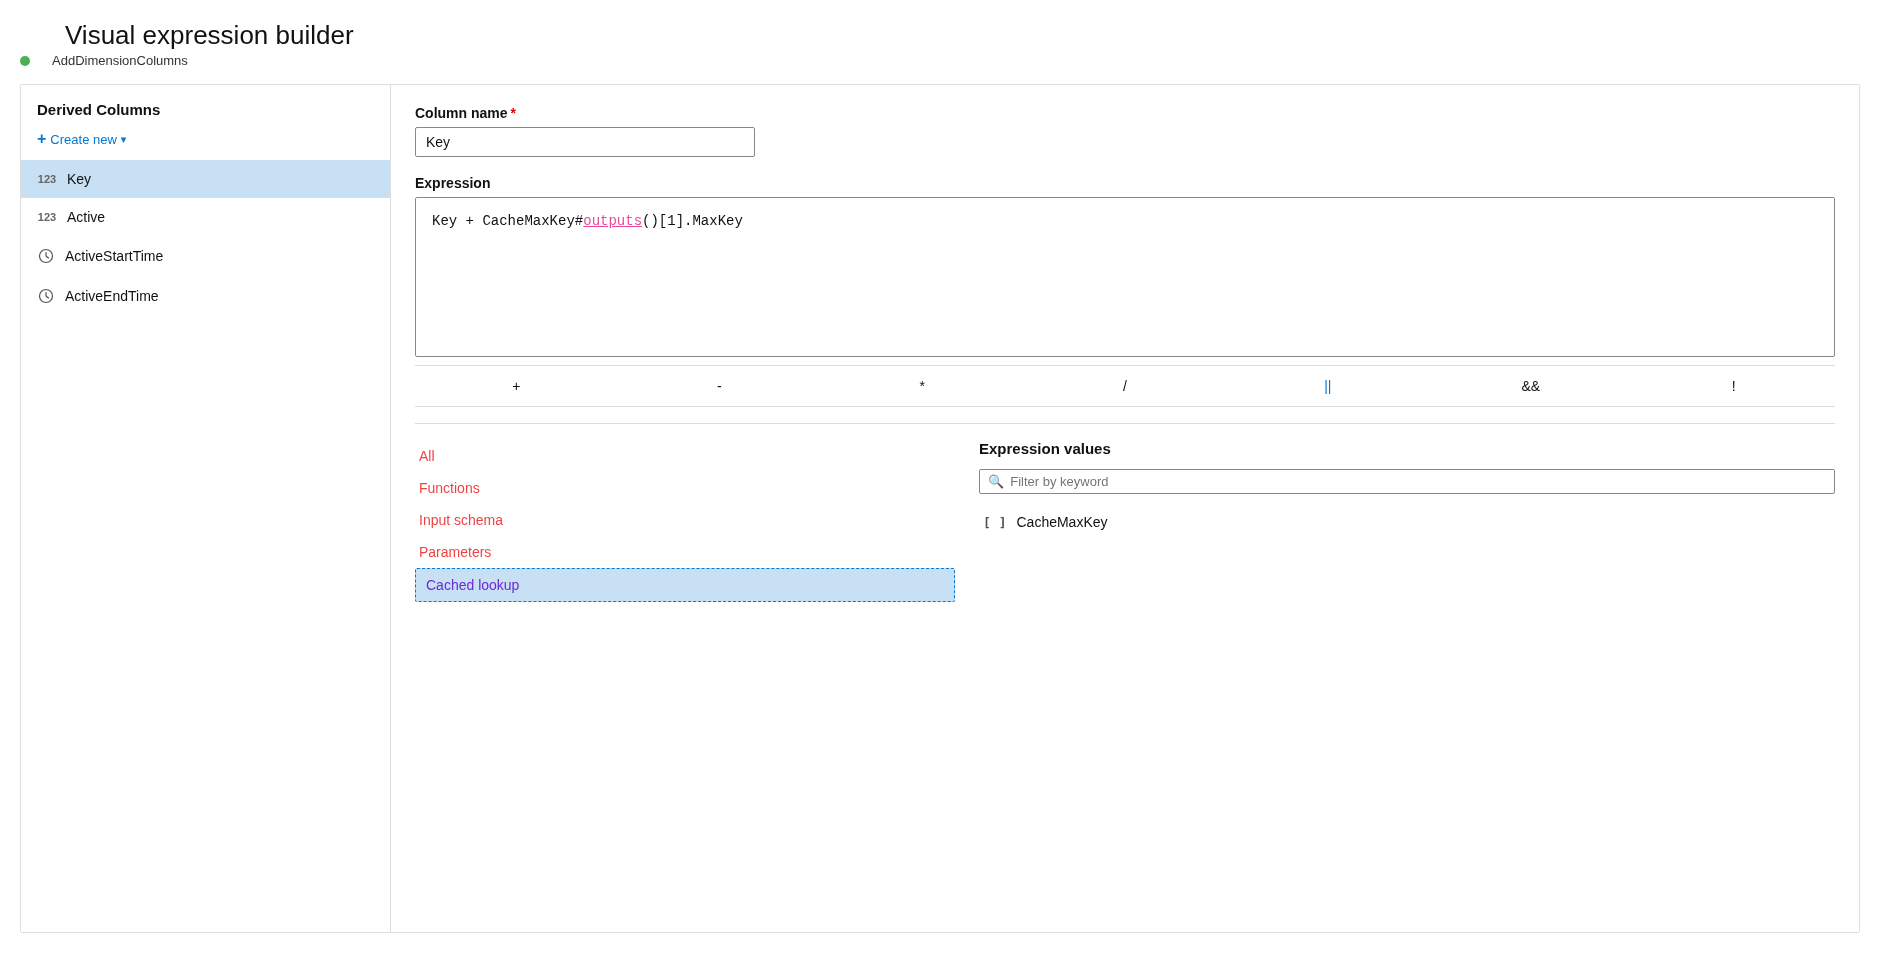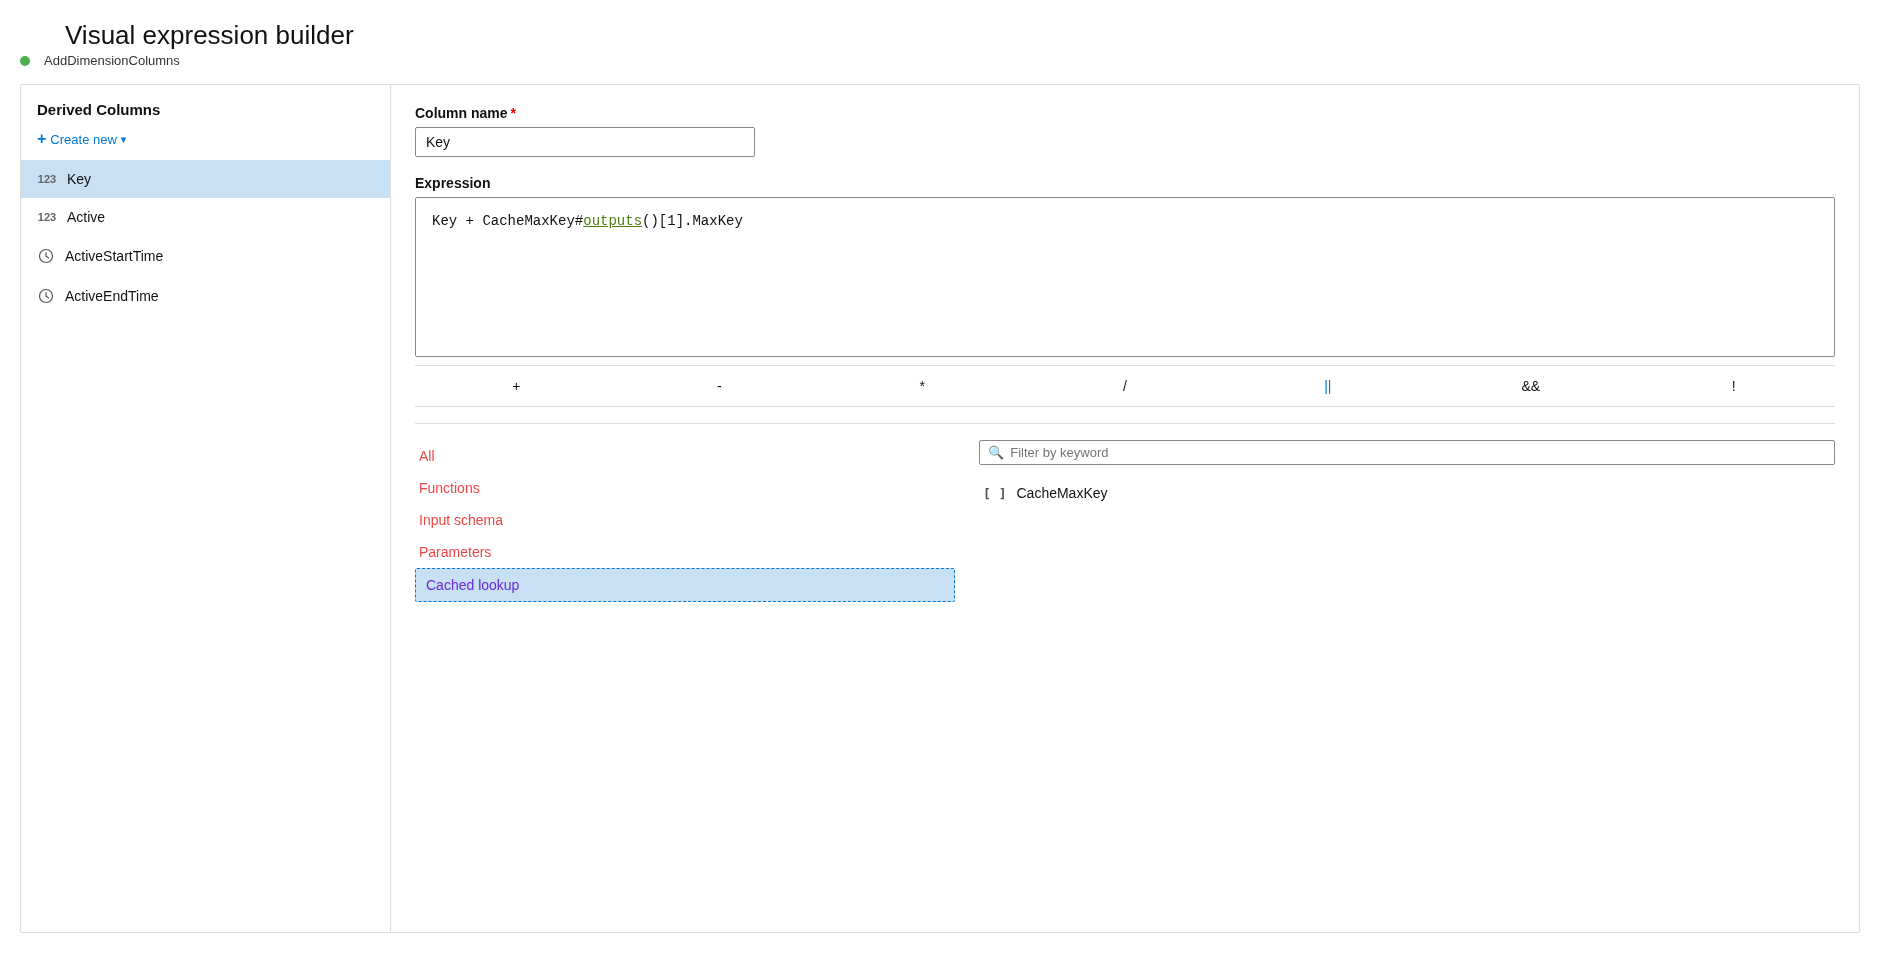--- a/index.html
+++ b/index.html
@@ -24,21 +24,21 @@
       font-weight: 400;
       color: #111;
       margin-bottom: 2px;
       margin-left: 45px;
     }
     .page-subtitle {
       font-size: 13px;
       color: #333;
       display: flex;
       align-items: center;
-      gap: 12px;
+      gap: 20px;
     }
     .green-dot {
       width: 10px;
       height: 10px;
       background: #4caf50;
       border-radius: 50%;
       display: inline-block;
       margin-right: 2px;
     }
     .main-layout {
@@ -159,21 +159,21 @@
       background: #fff;
       min-height: 160px;
       padding: 12px 16px;
       font-family: 'Consolas', 'Courier New', monospace;
       font-size: 14px;
       color: #111;
       line-height: 1.6;
       outline: none;
     }
     .expr-text { color: #111; }
-    .expr-link { color: #4d7c0f; text-decoration: underline; cursor: pointer; }
+    .expr-link { color: #ec4899; text-decoration: underline; cursor: pointer; }
     .operator-bar {
       display: flex;
       align-items: center;
       border-top: 1px solid #ddd;
       border-bottom: 1px solid #ddd;
       padding: 8px 0;
       gap: 0;
       margin-bottom: 16px;
     }
     .op-btn {
@@ -347,20 +347,21 @@
 
         <div class="expression-elements">
           <div class="expr-element-item">All</div>
           <div class="expr-element-item">Functions</div>
           <div class="expr-element-item">Input schema</div>
           <div class="expr-element-item">Parameters</div>
           <div class="expr-element-item active">Cached lookup</div>
         </div>
 
         <div class="expression-values">
+          <div class="expr-values-title">Expression values</div>
           <div class="filter-input-wrapper">
             <span class="search-icon-small">🔍</span>
             <input class="filter-input" type="text" placeholder="Filter by keyword" style="">
           </div>
           <div class="value-item">
             <span class="bracket-icon">[ ]</span>
             <span>CacheMaxKey</span>
           </div>
         </div>
       </div>

